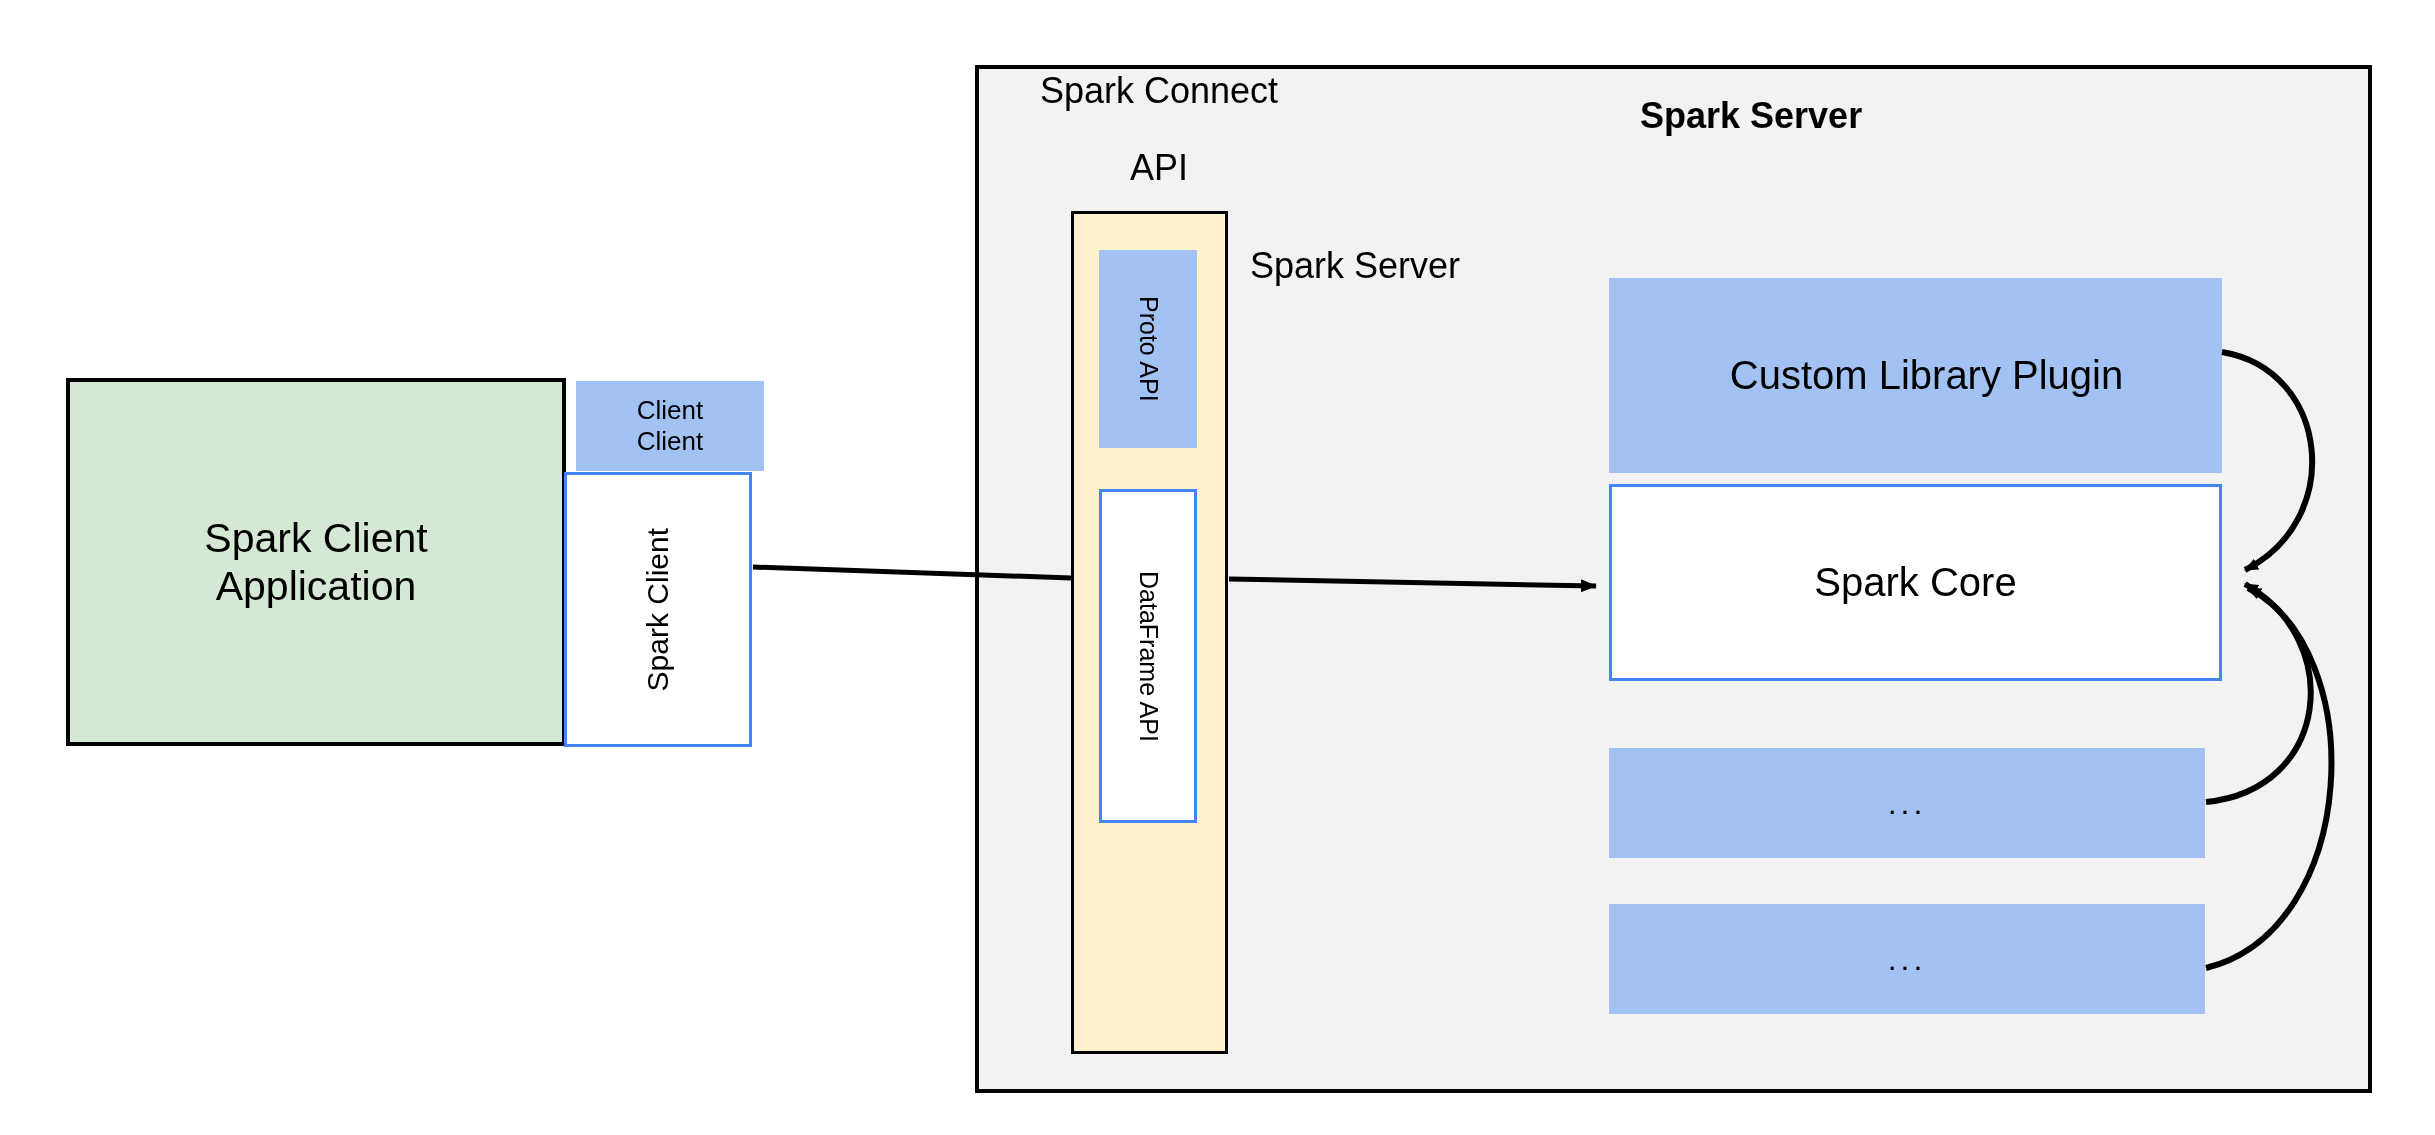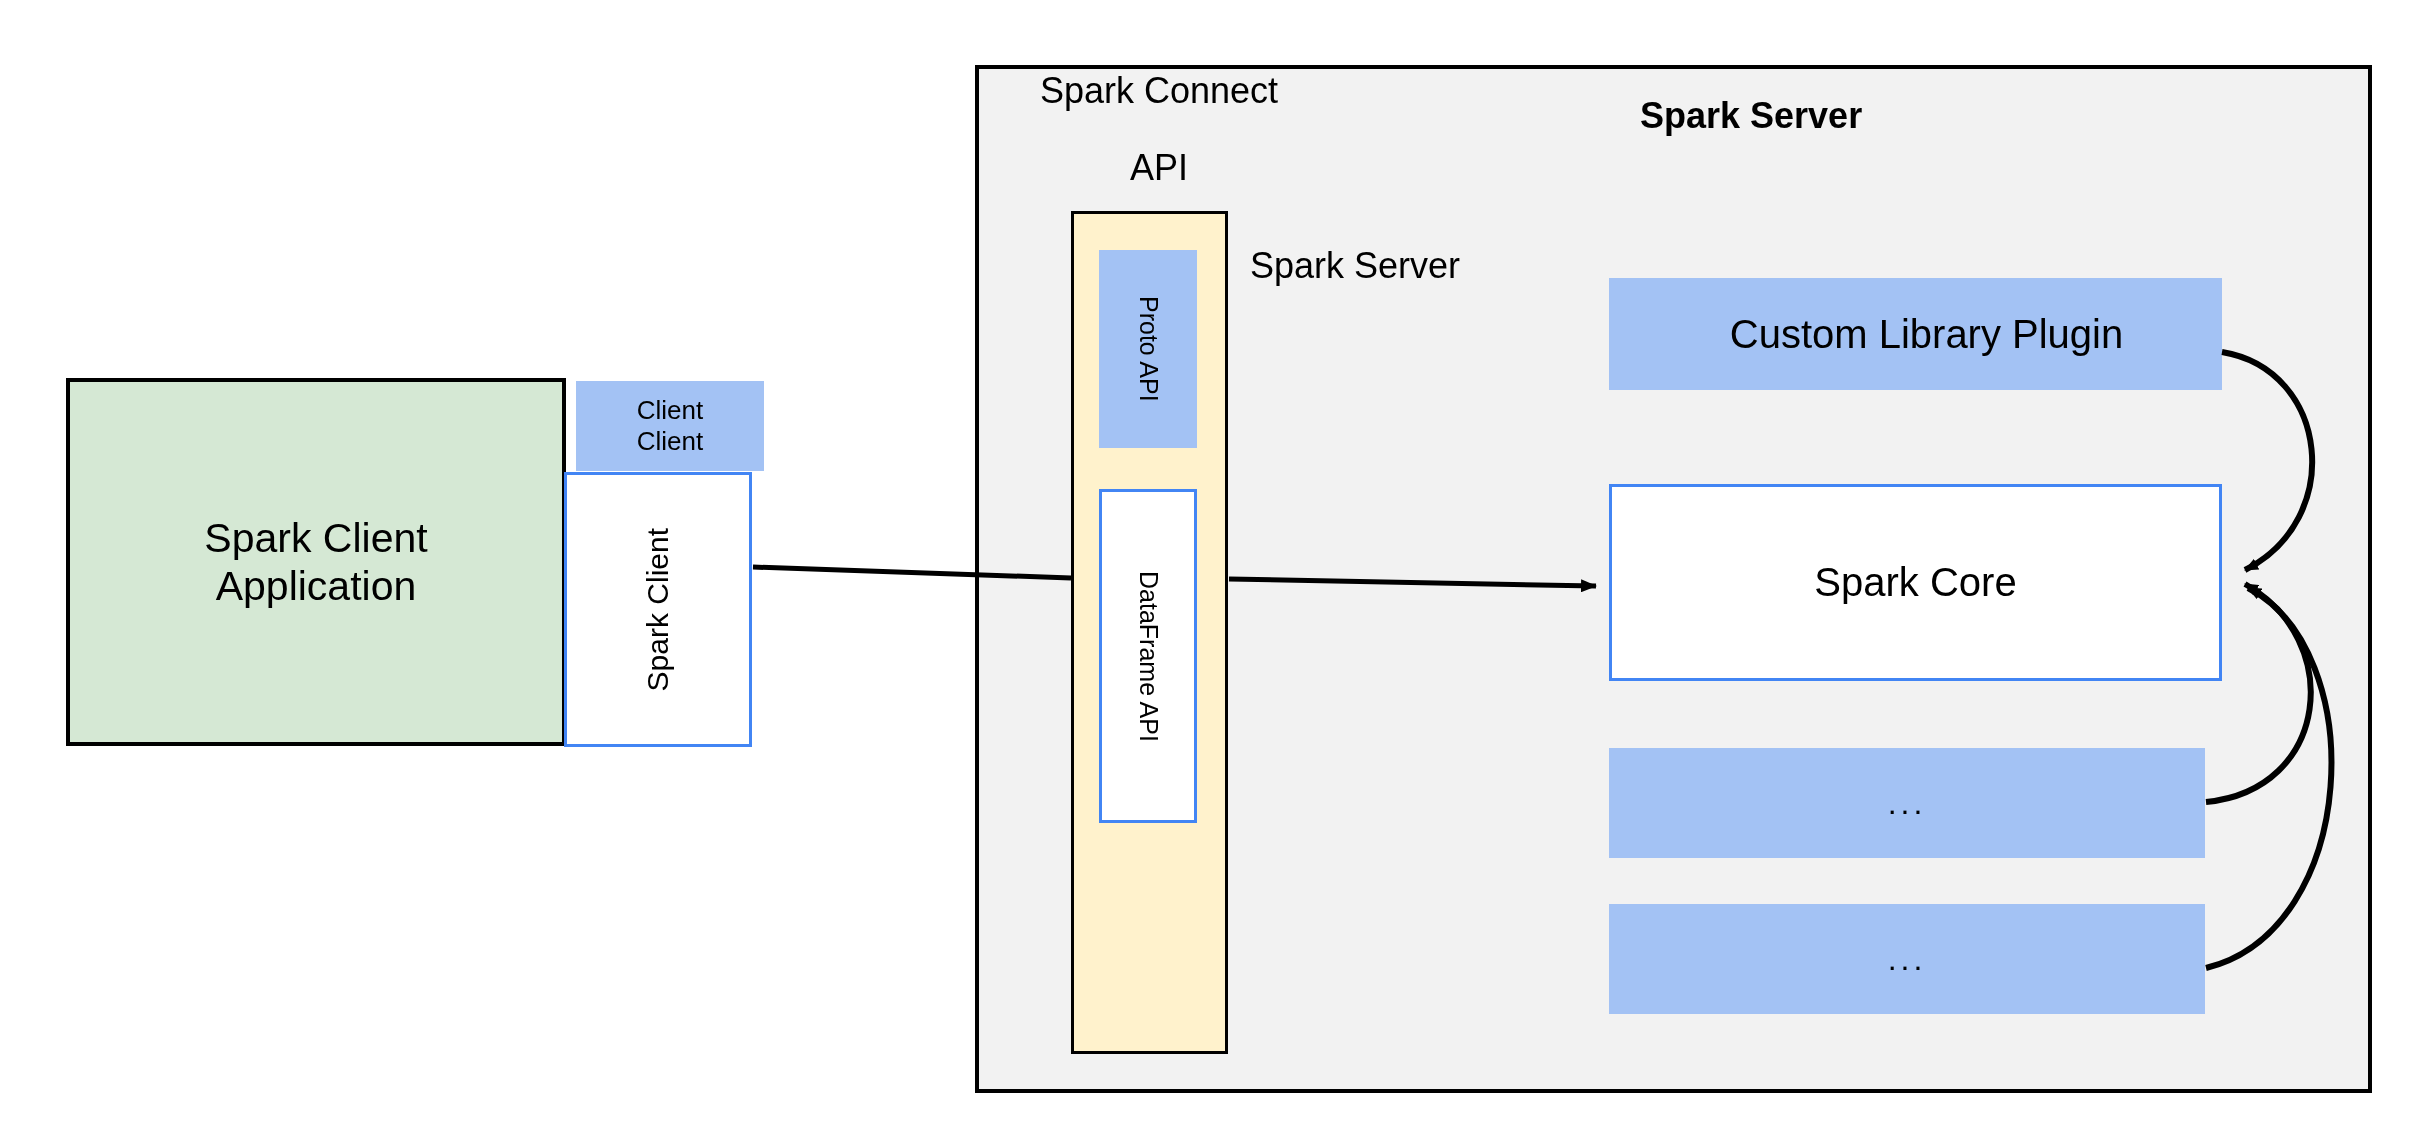--- a/index.html
+++ b/index.html
@@ -118,21 +118,21 @@
     width: 300px; height: 110px;
     font-size: 36px;
     color: #000000;
     line-height: 1.25;
     text-align: left;
   }
 
   
   #custom-plugin {
     left: 1609px; top: 278px;
-    width: 613px; height: 112px;
+    width: 613px; height: 195px;
     background: #a3c2f4;
     font-size: 40px;
     color: #000000;
     padding-left: 22px;
   }
   #spark-core {
     left: 1609px; top: 484px;
     width: 613px; height: 197px;
     background: #ffffff;
     border: 3px solid #4285f4;

